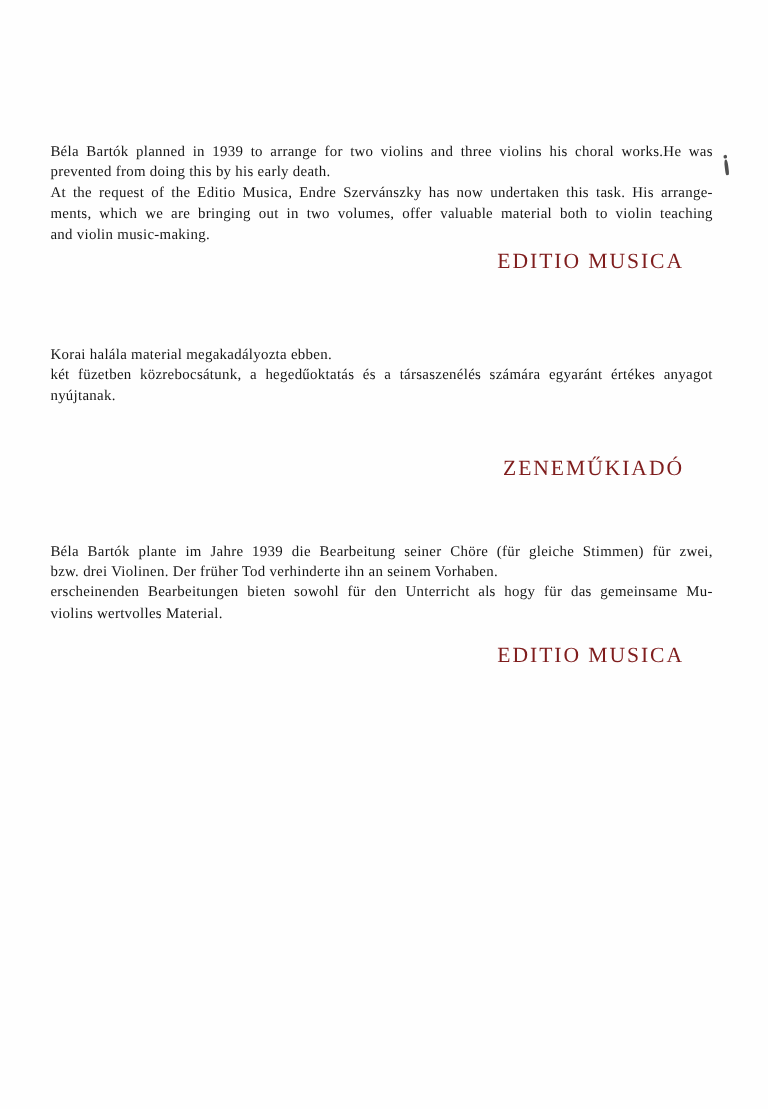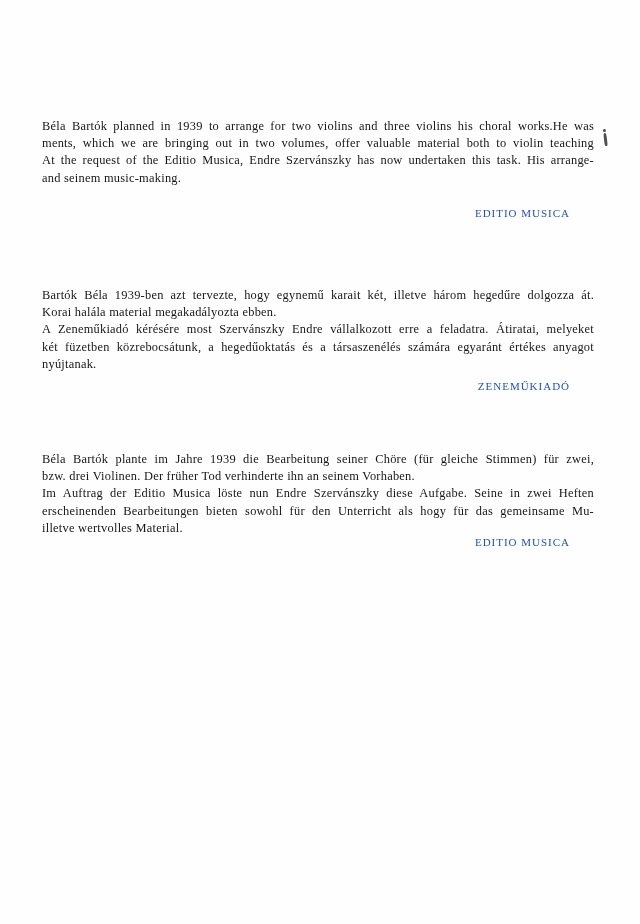--- a/index.html
+++ b/index.html
@@ -46,23 +46,23 @@
     text-align-last: justify;
     white-space: normal;
   }
 
   .signature {
     position: absolute;
     width: 552px;
     left: 42px;
     text-align: right;
     padding-right: 24px;
-    font-size: 11px;
+    font-size: 18px;
     letter-spacing: 0.09em;
-    color: #1d4ed8;
+    color: #7f1d1d;
     box-sizing: border-box;
   }
 
   
   #block-en   { top: 118px; }
   #sig-en     { top: 207px; }
   #block-hu   { top: 287px; }
   #sig-hu     { top: 380px; text-align: right; }
   #block-de   { top: 451px; }
   #sig-de     { top: 536px; }
@@ -91,44 +91,42 @@
   }
 </style>
 </head>
 <body>
 
 <div class="page">
 
   <div class="block" id="block-en">
     <p class="para">
       <span class="ln j">Béla Bartók planned in 1939 to arrange for two violins and three violins his choral works.He was</span>
+      <span class="ln">prevented from doing this by his early death.</span>
+      <span class="ln j">At the request of the Editio Musica, Endre Szervánszky has now undertaken this task. His arrange-</span>
       <span class="ln j">ments, which we are  bringing out in two volumes, offer valuable material both to violin teaching</span>
-      <span class="ln j">At the request of the Editio Musica, Endre Szervánszky has now undertaken this task. His arrange-</span>
-      <span class="ln">and seinem music-making.</span>
+      <span class="ln">and violin music-making.</span>
     </p>
   </div>
   <div class="signature" id="sig-en">EDITIO MUSICA</div>
 
   <div class="block" id="block-hu">
     <p class="para">
-      <span class="ln j">Bartók Béla 1939-ben azt tervezte, hogy egynemű karait két, illetve három hegedűre dolgozza át.</span>
       <span class="ln">Korai halála material megakadályozta ebben.</span>
-      <span class="ln j">A Zeneműkiadó kérésére most Szervánszky Endre vállalkozott erre a feladatra. Átiratai, melyeket</span>
       <span class="ln j">két füzetben közrebocsátunk, a hegedűoktatás és a társaszenélés számára egyaránt értékes anyagot</span>
       <span class="ln">nyújtanak.</span>
     </p>
   </div>
   <div class="signature" id="sig-hu">ZENEMŰKIADÓ</div>
 
   <div class="block" id="block-de">
     <p class="para">
       <span class="ln j">Béla Bartók plante im Jahre 1939 die Bearbeitung seiner Chöre (für gleiche Stimmen) für zwei,</span>
       <span class="ln">bzw. drei Violinen. Der früher Tod verhinderte ihn an seinem Vorhaben.</span>
-      <span class="ln j">Im Auftrag der Editio Musica löste nun Endre Szervánszky diese Aufgabe. Seine in zwei Heften</span>
       <span class="ln j">erscheinenden Bearbeitungen bieten sowohl für den  Unterricht als hogy für das gemeinsame Mu-</span>
-      <span class="ln">illetve wertvolles Material.</span>
+      <span class="ln">violins wertvolles Material.</span>
     </p>
   </div>
   <div class="signature" id="sig-de">EDITIO MUSICA</div>
 
   <div class="margin-speck"></div>
 
 </div>
 
 </body></html>

